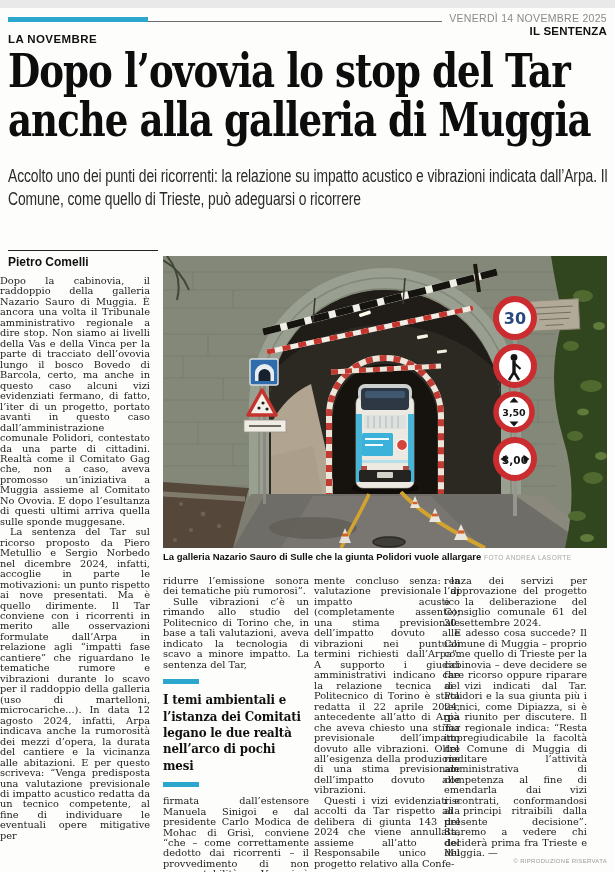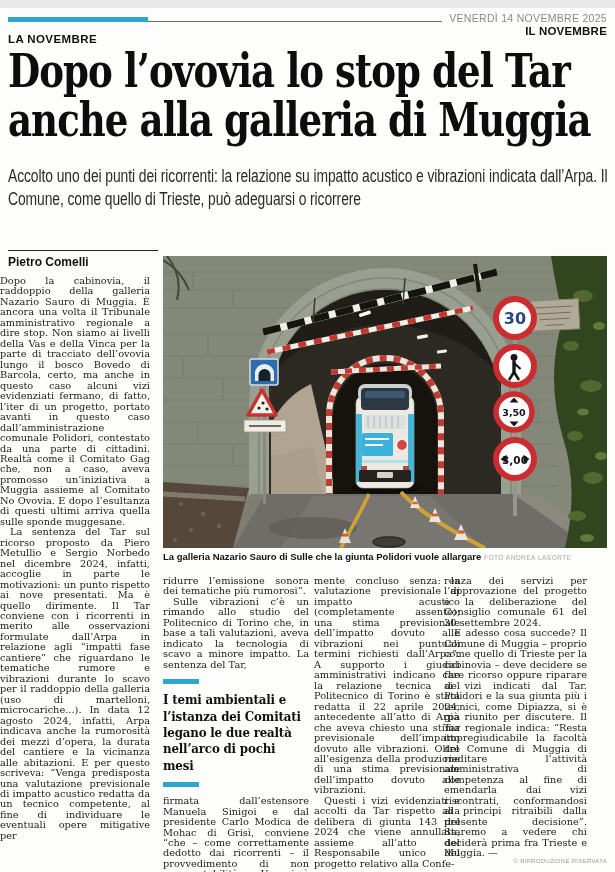--- a/index.html
+++ b/index.html
@@ -47,21 +47,21 @@
 </head>
 <body>
 
 <div class="page">
 
   <div class="topline"></div>
   <div class="accentbar" style="background: rgb(43, 166, 204);"></div>
 
   <div class="dateline">
     <div class="date">VENERDÌ 14 NOVEMBRE 2025</div>
-    <div class="paper">IL NOVEMBRE</div>
+    <div class="paper">IL SENTENZA</div>
   </div>
 
   <div class="kicker">LA NOVEMBRE</div>
 
   <div class="headline">
     <div>Dopo l’ovovia lo stop del Tar</div>
     <div>anche alla galleria di Muggia</div>
   </div>
 
   <div class="subhead">Accolto uno dei punti dei ricorrenti: la relazione su impatto acustico e vibrazioni indicata dall’Arpa. Il Comune, come quello di Trieste, può adeguarsi o ricorrere</div>

